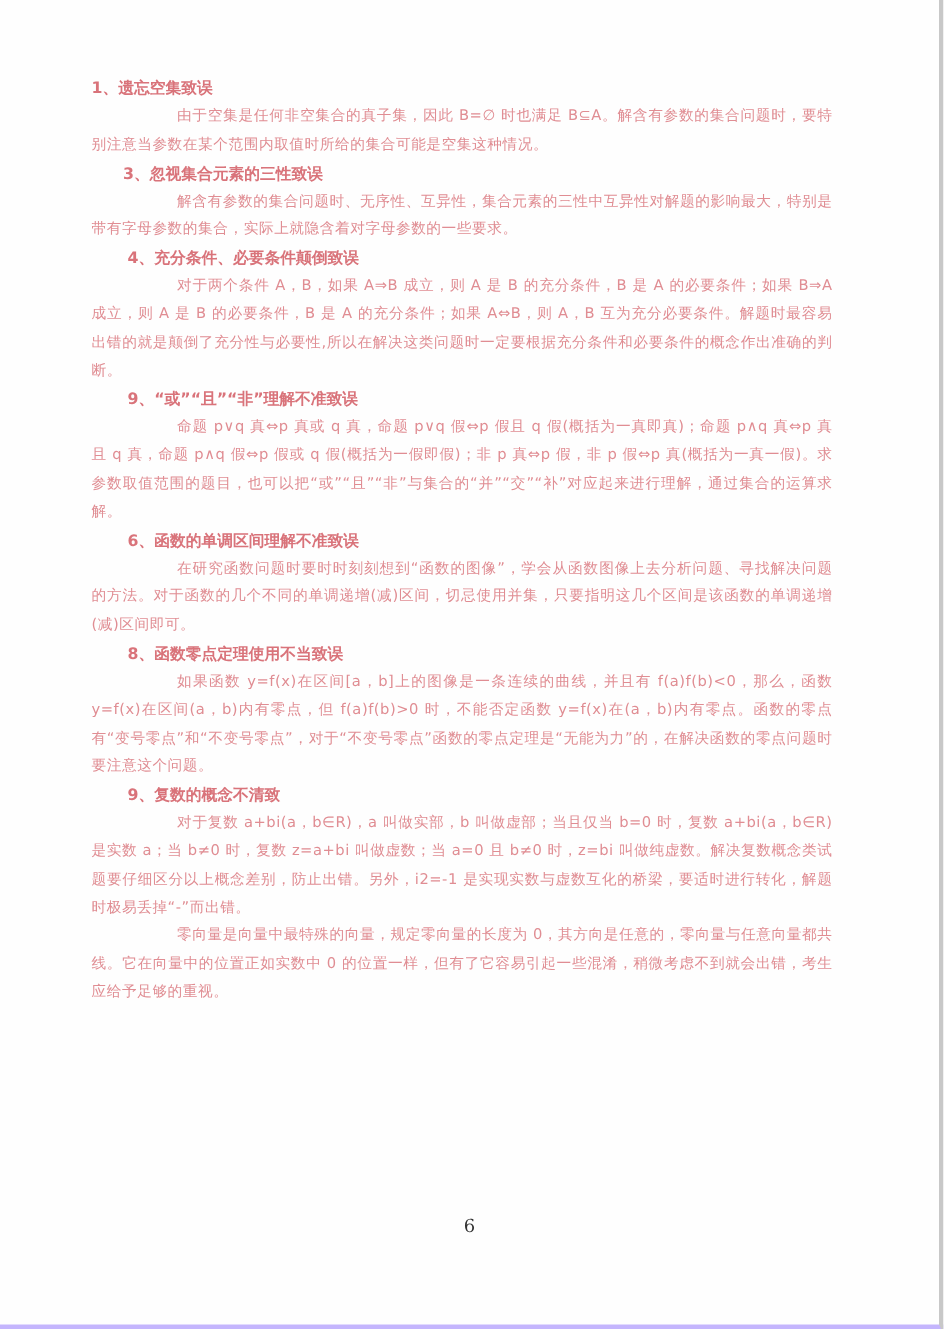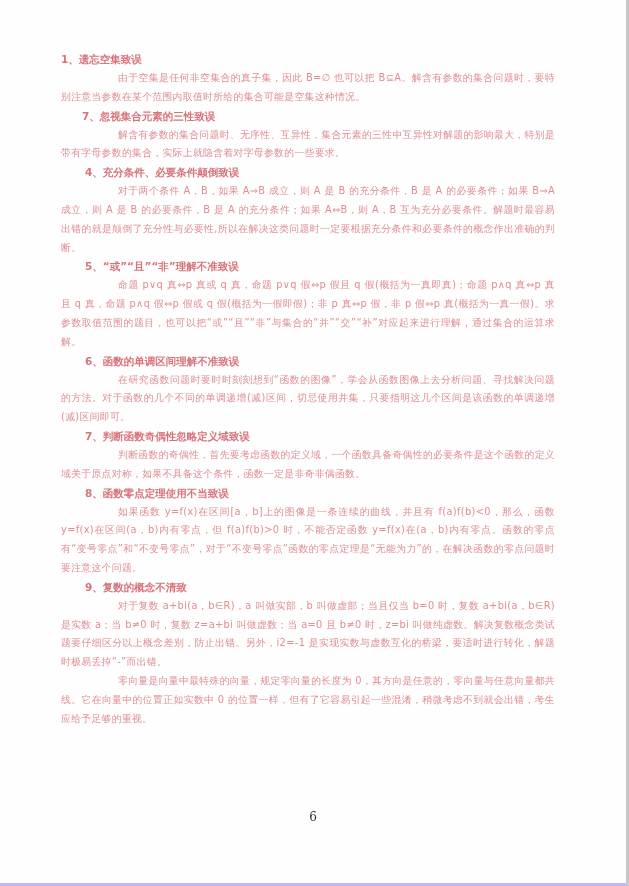--- a/index.html
+++ b/index.html
@@ -34,48 +34,44 @@
   }
 </style>
 </head>
 <body>
 
 <div class="page">
   <div class="content">
 
     <div class="section">
       <div class="heading h-indent1">1、遗忘空集致误</div>
-      <p class="para">由于空集是任何非空集合的真子集，因此 B=∅ 也可以把 B⊆A。解含有参数的集合问题时，要特别注意当参数在某个范围内取值时所给的集合可能是空集这种情况。</p>
+      <p class="para">由于空集是任何非空集合的真子集，因此 B=∅ 时也满足 B⊆A。解含有参数的集合问题时，要特别注意当参数在某个范围内取值时所给的集合可能是空集这种情况。</p>
     </div>
 
     <div class="section">
-      <div class="heading h-indent2">7、忽视集合元素的三性致误</div>
+      <div class="heading h-indent2">3、忽视集合元素的三性致误</div>
       <p class="para">解含有参数的集合问题时、无序性、互异性，集合元素的三性中互异性对解题的影响最大，特别是带有字母参数的集合，实际上就隐含着对字母参数的一些要求。</p>
     </div>
 
 
     <div class="section">
       <div class="heading h-indent3">4、充分条件、必要条件颠倒致误</div>
       <p class="para">对于两个条件 A，B，如果 A⇒B 成立，则 A 是 B 的充分条件，B 是 A 的必要条件；如果 B⇒A 成立，则 A 是 B 的必要条件，B 是 A 的充分条件；如果 A⇔B，则 A，B 互为充分必要条件。解题时最容易出错的就是颠倒了充分性与必要性,所以在解决这类问题时一定要根据充分条件和必要条件的概念作出准确的判断。</p>
     </div>
 
     <div class="section">
-      <div class="heading h-indent3">5、“或”“且”“非”理解不准致误</div>
+      <div class="heading h-indent3">9、“或”“且”“非”理解不准致误</div>
       <p class="para">命题 p∨q 真⇔p 真或 q 真，命题 p∨q 假⇔p 假且 q 假(概括为一真即真)；命题 p∧q 真⇔p 真且 q 真，命题 p∧q 假⇔p 假或 q 假(概括为一假即假)；非 p 真⇔p 假，非 p 假⇔p 真(概括为一真一假)。求参数取值范围的题目，也可以把“或”“且”“非”与集合的“并”“交”“补”对应起来进行理解，通过集合的运算求解。</p>
     </div>
 
     <div class="section">
       <div class="heading h-indent3">6、函数的单调区间理解不准致误</div>
       <p class="para">在研究函数问题时要时时刻刻想到“函数的图像”，学会从函数图像上去分析问题、寻找解决问题的方法。对于函数的几个不同的单调递增(减)区间，切忌使用并集，只要指明这几个区间是该函数的单调递增(减)区间即可。</p>
     </div>
 
-    <div class="section">
-      <div class="heading h-indent3">7、判断函数奇偶性忽略定义域致误</div>
-      <p class="para">判断函数的奇偶性，首先要考虑函数的定义域，一个函数具备奇偶性的必要条件是这个函数的定义域关于原点对称，如果不具备这个条件，函数一定是非奇非偶函数。</p>
-    </div>
 
     <div class="section">
       <div class="heading h-indent3">8、函数零点定理使用不当致误</div>
       <p class="para">如果函数 y=f(x)在区间[a，b]上的图像是一条连续的曲线，并且有 f(a)f(b)&lt;0，那么，函数 y=f(x)在区间(a，b)内有零点，但 f(a)f(b)&gt;0 时，不能否定函数 y=f(x)在(a，b)内有零点。函数的零点有“变号零点”和“不变号零点”，对于“不变号零点”函数的零点定理是“无能为力”的，在解决函数的零点问题时要注意这个问题。</p>
     </div>
 
     <div class="section">
       <div class="heading h-indent3">9、复数的概念不清致</div>
       <p class="para">对于复数 a+bi(a，b∈R)，a 叫做实部，b 叫做虚部；当且仅当 b=0 时，复数 a+bi(a，b∈R)是实数 a；当 b≠0 时，复数 z=a+bi 叫做虚数；当 a=0 且 b≠0 时，z=bi 叫做纯虚数。解决复数概念类试题要仔细区分以上概念差别，防止出错。另外，i2=-1 是实现实数与虚数互化的桥梁，要适时进行转化，解题时极易丢掉“-”而出错。</p>
     </div>

